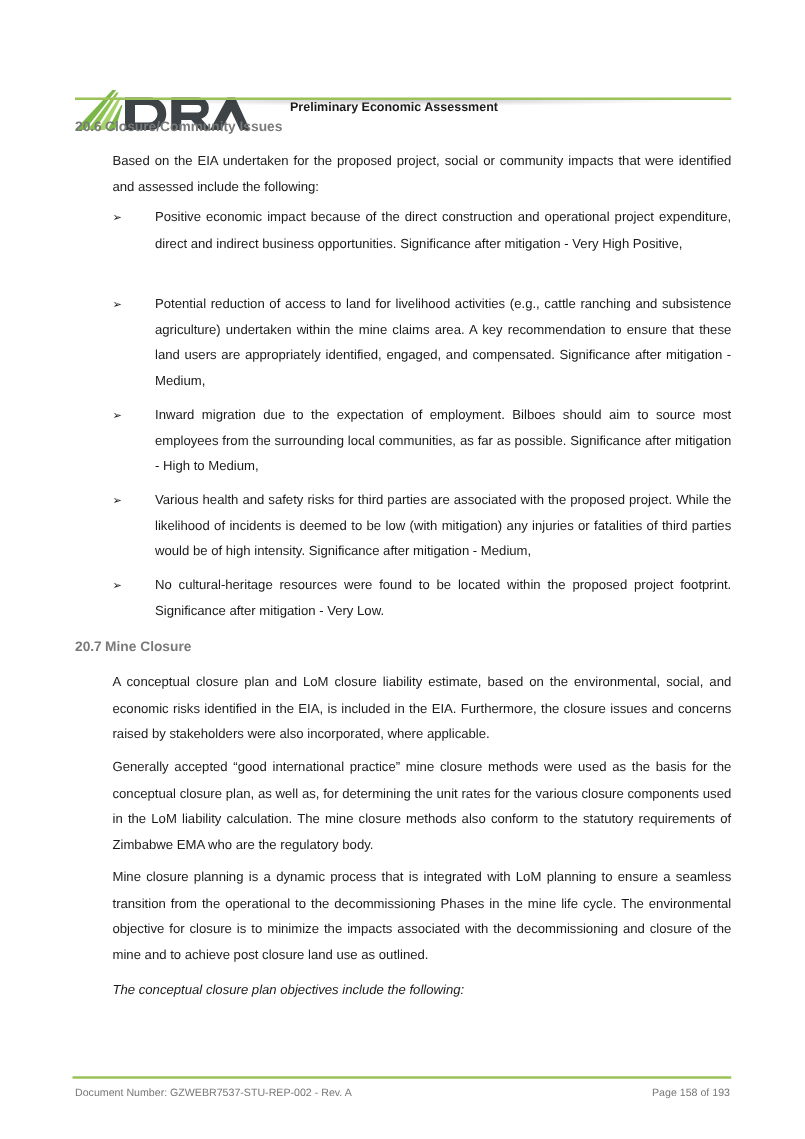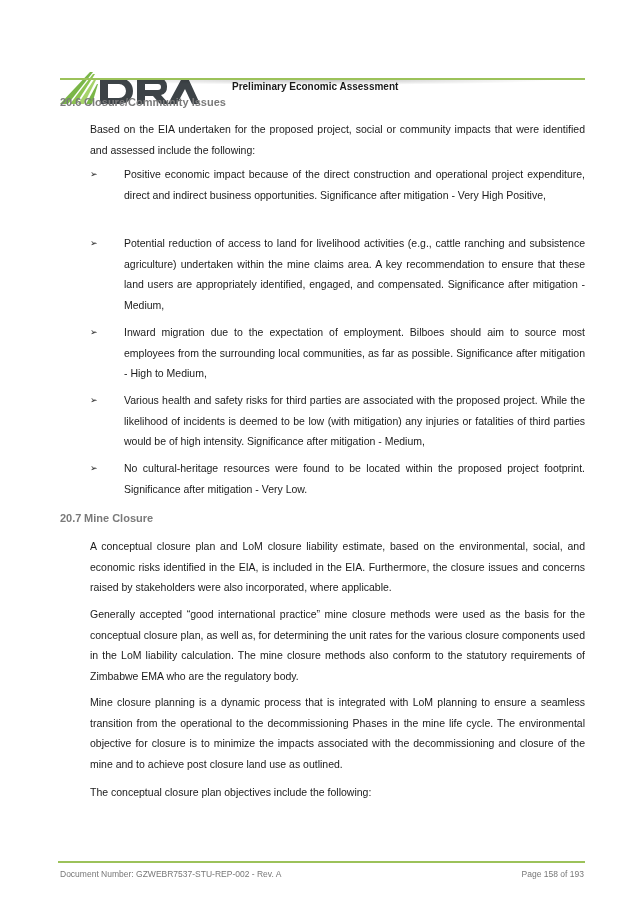--- a/index.html
+++ b/index.html
@@ -68,17 +68,17 @@
   <span class="txt">No cultural-heritage resources were found to be located within the proposed project footprint. Significance after mitigation - Very Low.</span>
 </div>
 
 <div class="h2" style="top:512px;">
   <span class="num">20.7</span>
   <span>Mine Closure</span>
 </div>
 <div class="p" style="top:536px;">A conceptual closure plan and LoM closure liability estimate, based on the environmental, social, and economic risks identified in the EIA, is included in the EIA. Furthermore, the closure issues and concerns raised by stakeholders were also incorporated, where applicable.</div>
 <div class="p" style="top:604px;">Generally accepted “good international practice” mine closure methods were used as the basis for the conceptual closure plan, as well as, for determining the unit rates for the various closure components used in the LoM liability calculation. The mine closure methods also conform to the statutory requirements of Zimbabwe EMA who are the regulatory body.</div>
 <div class="p" style="top:692px;">Mine closure planning is a dynamic process that is integrated with LoM planning to ensure a seamless transition from the operational to the decommissioning Phases in the mine life cycle. The environmental objective for closure is to minimize the impacts associated with the decommissioning and closure of the mine and to achieve post closure land use as outlined.</div>
-<div class="p" style="top:782px;">The conceptual closure plan objectives include the following:</div>
+<div class="p" style="top:782px;font-style:italic;">The conceptual closure plan objectives include the following:</div>
 
 <div class="ftr-line"></div>
 <div class="ftr-left">Document Number: GZWEBR7537-STU-REP-002 - Rev. A</div>
 <div class="ftr-right">Page 158 of 193</div>
 
 </body></html>

